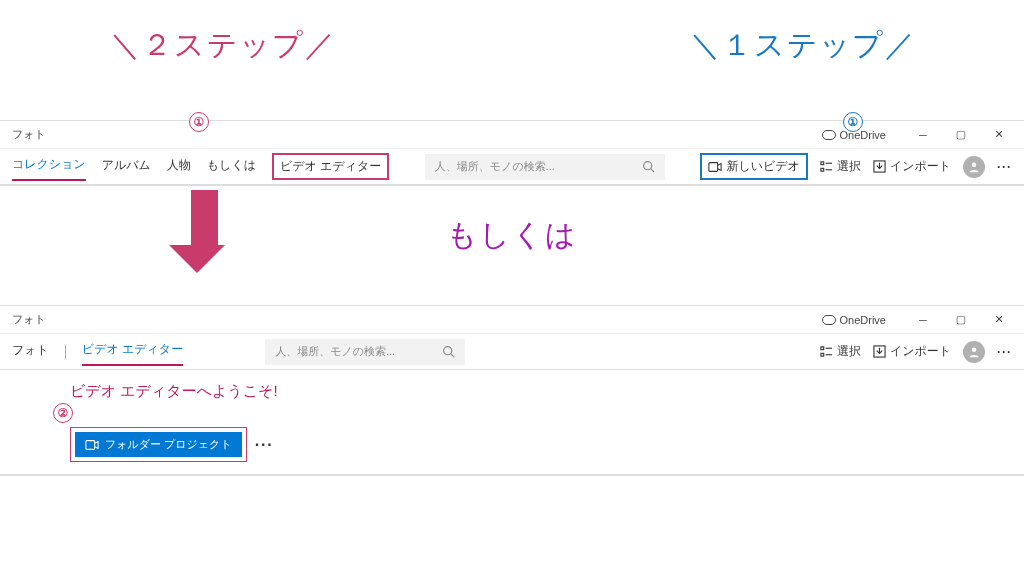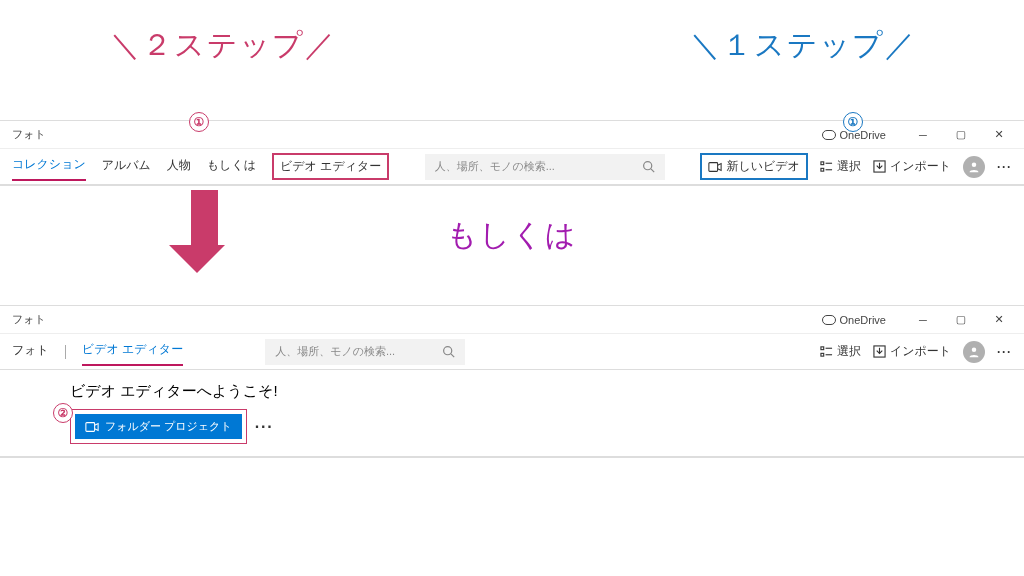--- a/index.html
+++ b/index.html
@@ -246,22 +246,22 @@
       left: 0;
       right: 0;
     }
 
     .welcome-section {
       padding: 12px 12px 12px 70px;
       border-bottom: 1px solid #ddd;
     }
     .welcome-title {
       font-size: 15px;
-      color: #000000;
-      margin-bottom: 8px;
+      color: #be185d;
+      margin-bottom: 26px;
     }
     .new-project-row {
       display: flex;
       align-items: center;
       gap: 8px;
     }
     .pink-box {
       border: 1.5px solid #c93b6a;
       padding: 4px;
       display: inline-block;

